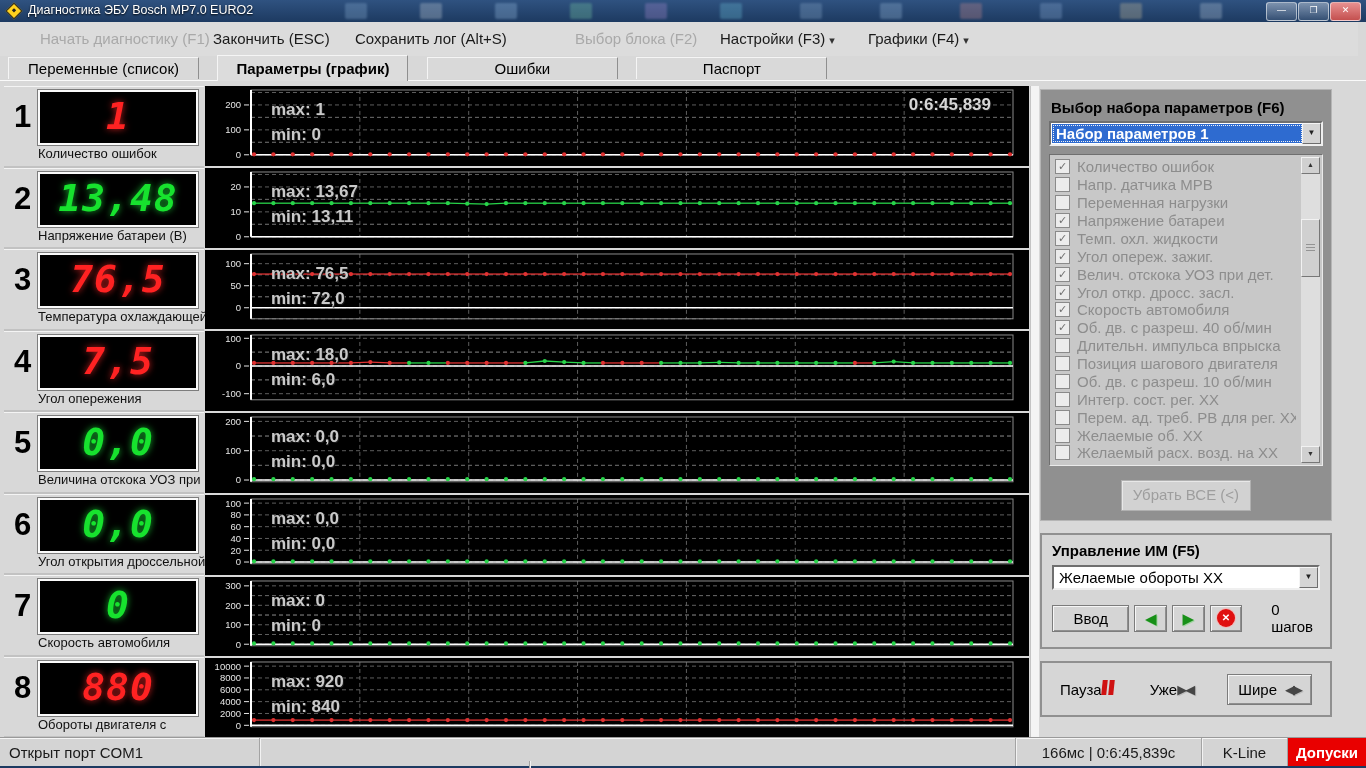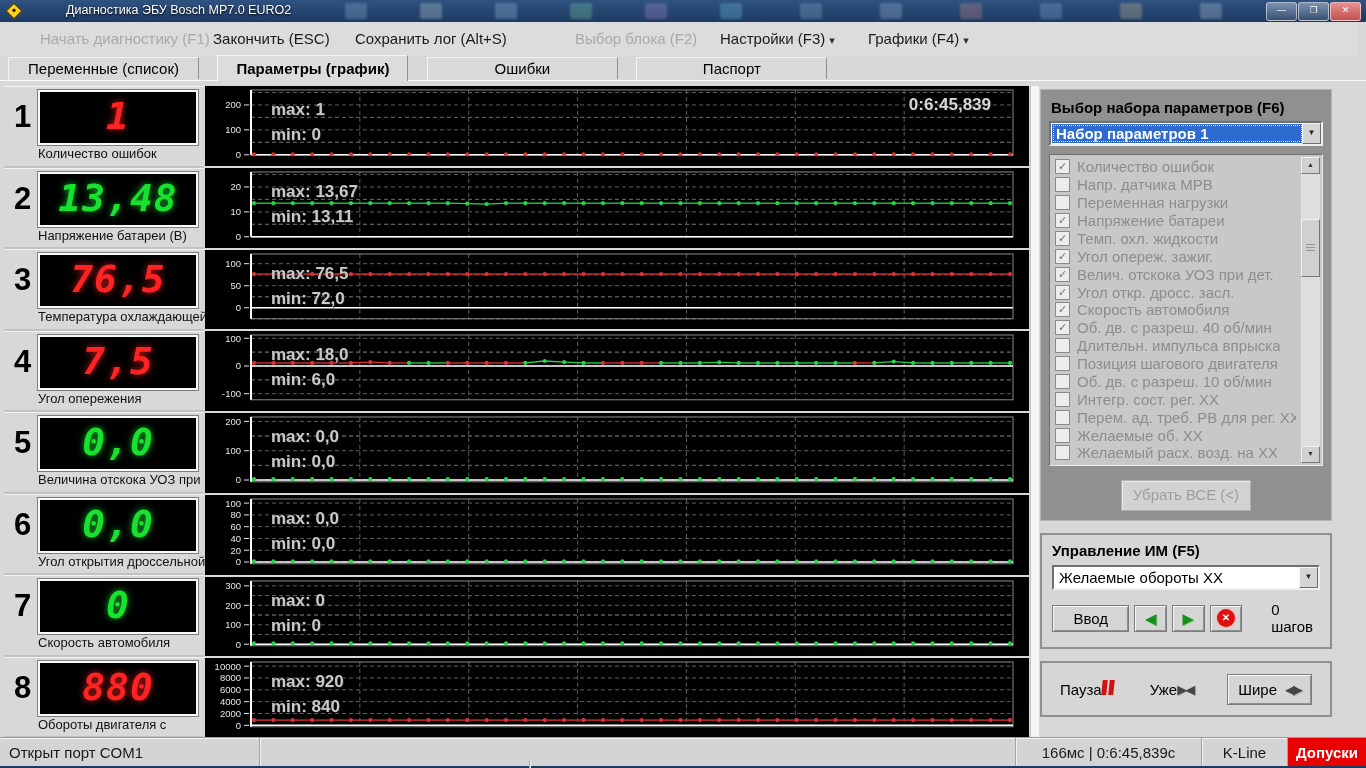--- a/index.html
+++ b/index.html
@@ -6,21 +6,21 @@
     font-family:"Liberation Sans",sans-serif;background:#d8d8d8;}
   .window{position:absolute;inset:0;}
 
   
   .titlebar{position:absolute;left:0;top:0;right:0;height:22px;
     background:linear-gradient(#2f5280,#1d3a61);overflow:hidden;}
   .ghost{position:absolute;top:3px;width:22px;height:16px;border-radius:2px;opacity:.30;filter:blur(1px);}
   .appicon{position:absolute;left:8px;top:5px;width:10px;height:10px;background:#ffd21e;
     border:1px solid #222;transform:rotate(45deg);}
   .appicon::after{content:"";position:absolute;left:3px;top:3px;width:3px;height:3px;background:#222;}
-  .title{position:absolute;left:28px;top:3px;color:#fff;font-size:12.5px;text-shadow:0 1px 2px #000;white-space:nowrap;margin-left:38px;}
+  .title{position:absolute;left:28px;top:3px;color:#fff;font-size:12.5px;text-shadow:0 1px 2px #000;white-space:nowrap;}
   .wbtns{position:absolute;right:5px;top:2px;display:flex;}
   .wbtn{width:29px;height:17px;margin-left:1px;border:1px solid rgba(255,255,255,.55);border-radius:3px;
     background:linear-gradient(rgba(255,255,255,.38),rgba(255,255,255,.10));
     color:#fff;font-size:9px;line-height:15px;text-align:center;cursor:default;}
   .wbtn.close{background:linear-gradient(#e89090,#c4504f);}
 
   
   .menubar{position:absolute;left:0;top:22px;right:8px;height:34px;background:#dcdcdc;padding-left:36px;}
   .mi{position:absolute;top:8px;font-size:15px;color:#1a1a1a;white-space:nowrap;cursor:default;}
   .mi.disabled{color:#a9a9a9;}

